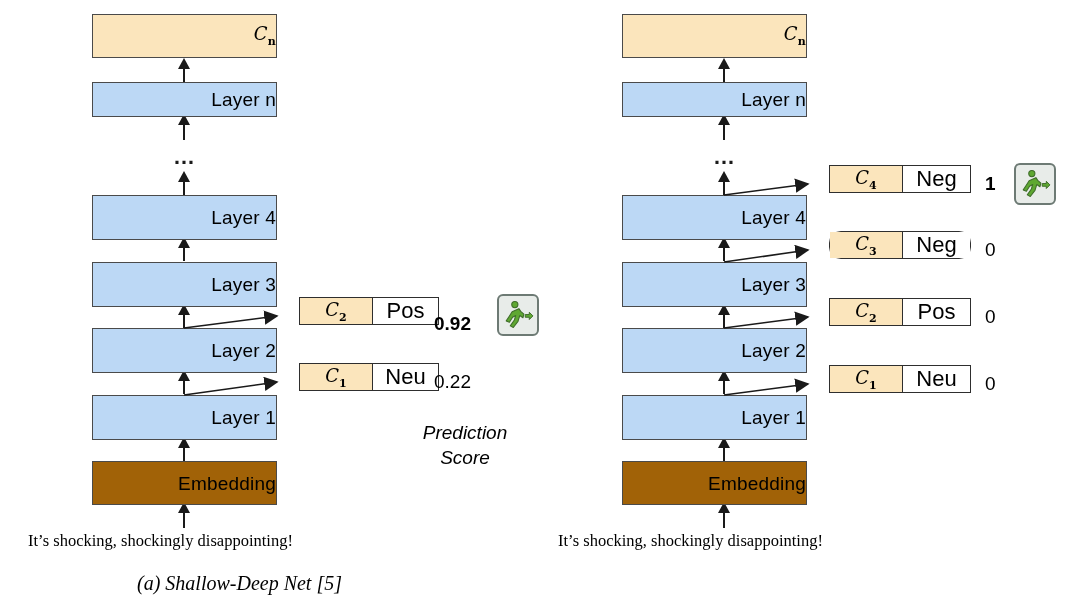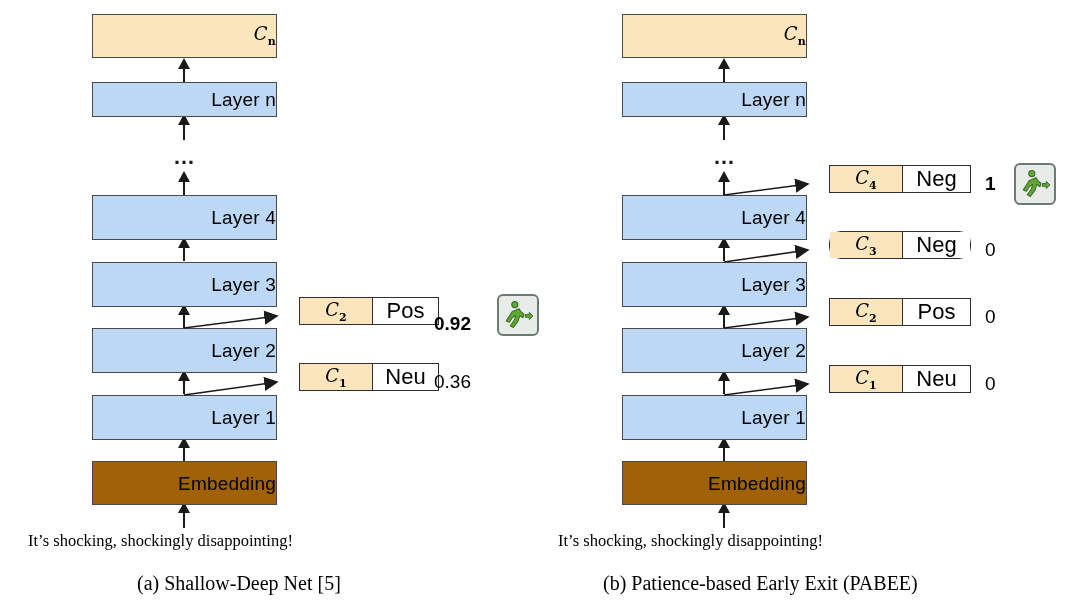--- a/index.html
+++ b/index.html
@@ -233,26 +233,28 @@
   </div>
 
   <div class="exitbox" style="left:283px; top:363px; width:140px;">
     <div class="cell-c" style="width:74px;">
       <span class="cmath">
         <span>C</span><sub>1</sub>
       </span>
     </div>
     <div class="cell-lab" style="width:66px;">Neu</div>
   </div>
-  <div class="score" style="left:434px; top:363px;">0.36</div>
-
+  <div class="score" style="left:434px; top:363px;">0.22</div>
+
+  <div class="axis-label" style="left:400px; top:421px; width:130px;">Prediction
+Score</div>
 
   <div class="input-text" style="left:28px; top:531px;">It’s shocking, shockingly disappointing!</div>
 
-  <div class="caption" style="left:137px; top:572px;">(a) Shallow-Deep Net [5]</div>
+  <div class="caption" style="left:137px; top:572px;font-style:italic;">(a) Shallow-Deep Net [5]</div>
 </div>
 
 <div class="panel" id="panel-b">
 
   <div class="vline" style="left:183px; top:440px; height:21px;"></div>
   <div class="vhead" style="left:177.5px; top:437px;"></div>
 
   <div class="vline" style="left:183px; top:373px; height:21px;"></div>
   <div class="vhead" style="left:177.5px; top:370px;"></div>
 
@@ -355,14 +357,13 @@
         <span>C</span><sub>1</sub>
       </span>
     </div>
     <div class="cell-lab" style="width:68px;">Neu</div>
   </div>
   <div class="score" style="left:445px; top:365px;">0</div>
 
 
   <div class="input-text" style="left:18px; top:531px;">It’s shocking, shockingly disappointing!</div>
 
-  <div class="caption" style="left:63px; top:572px;">(b) Patience-based Early Exit (PABEE)</div>
 </div>
 
 </body></html>

